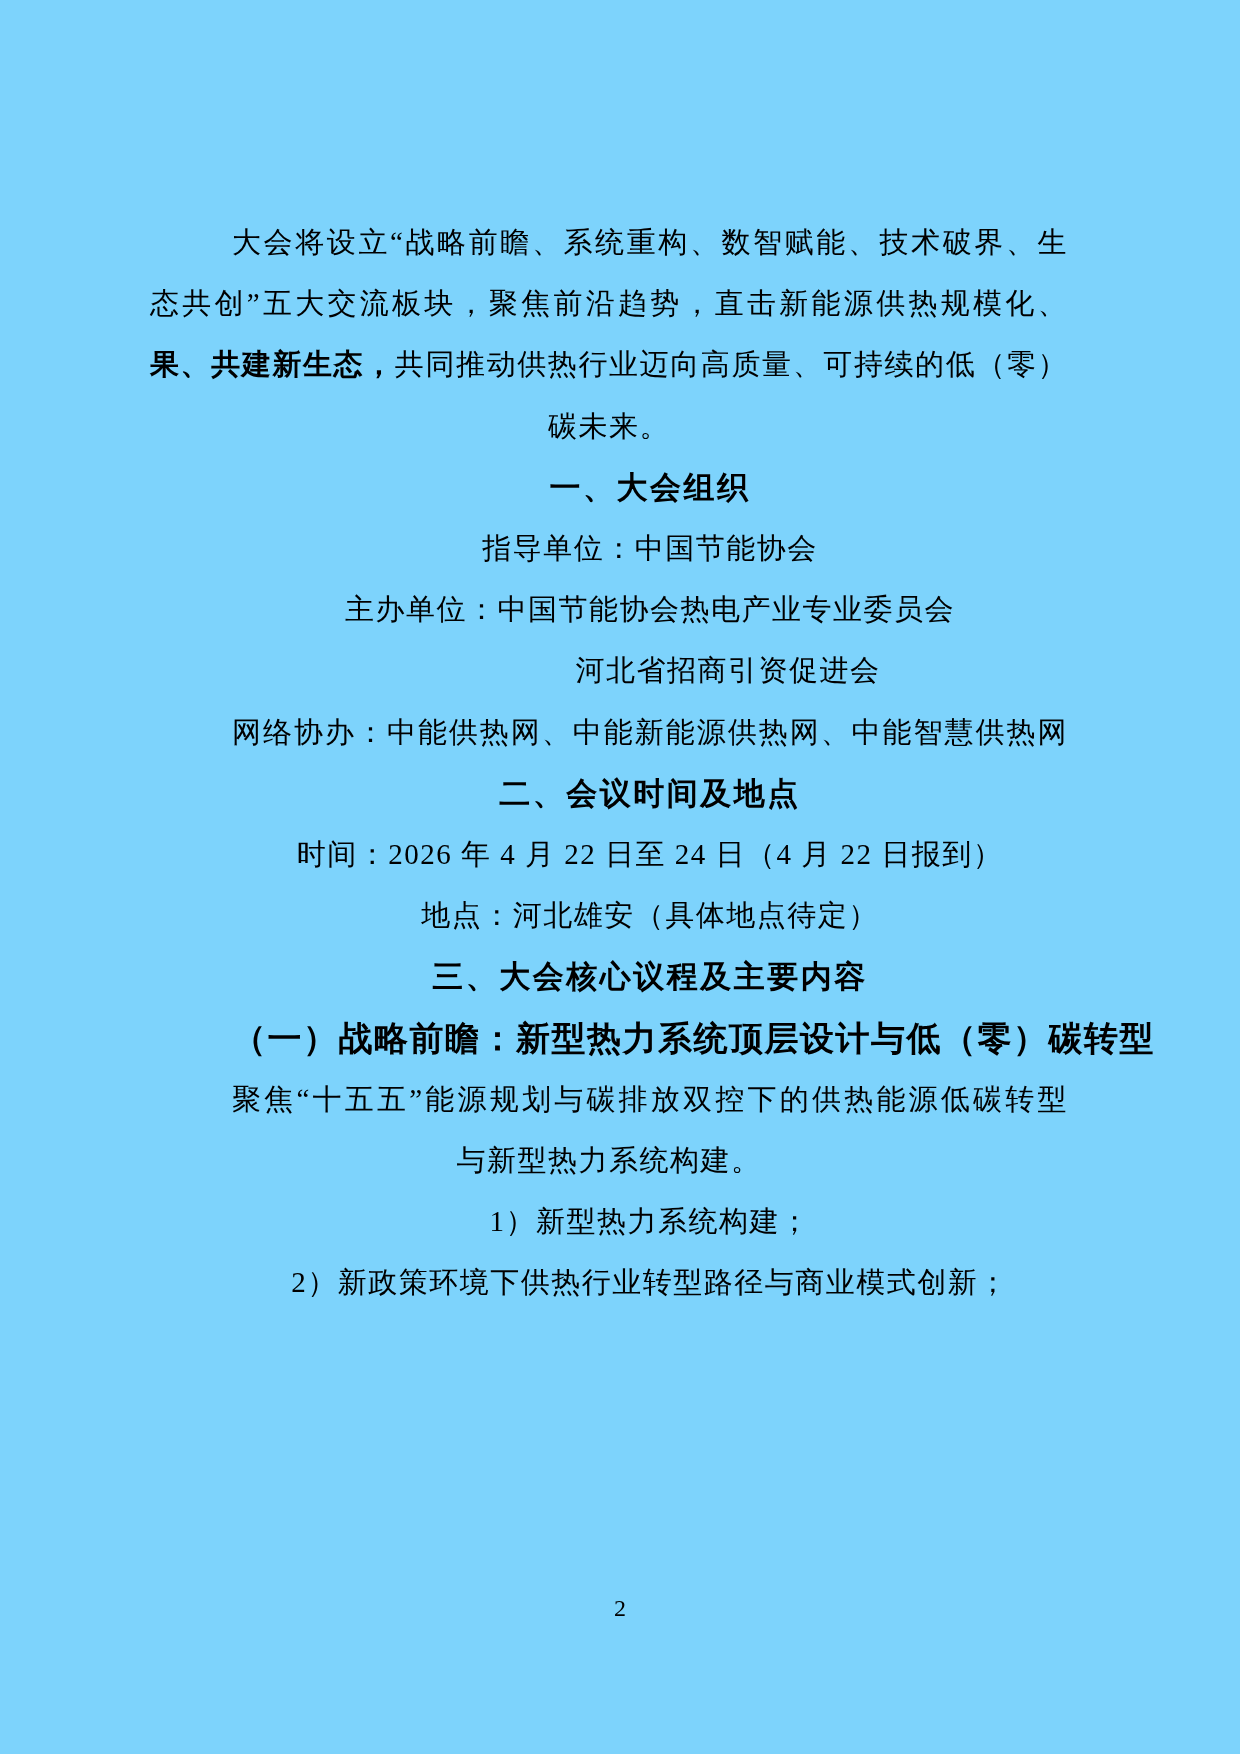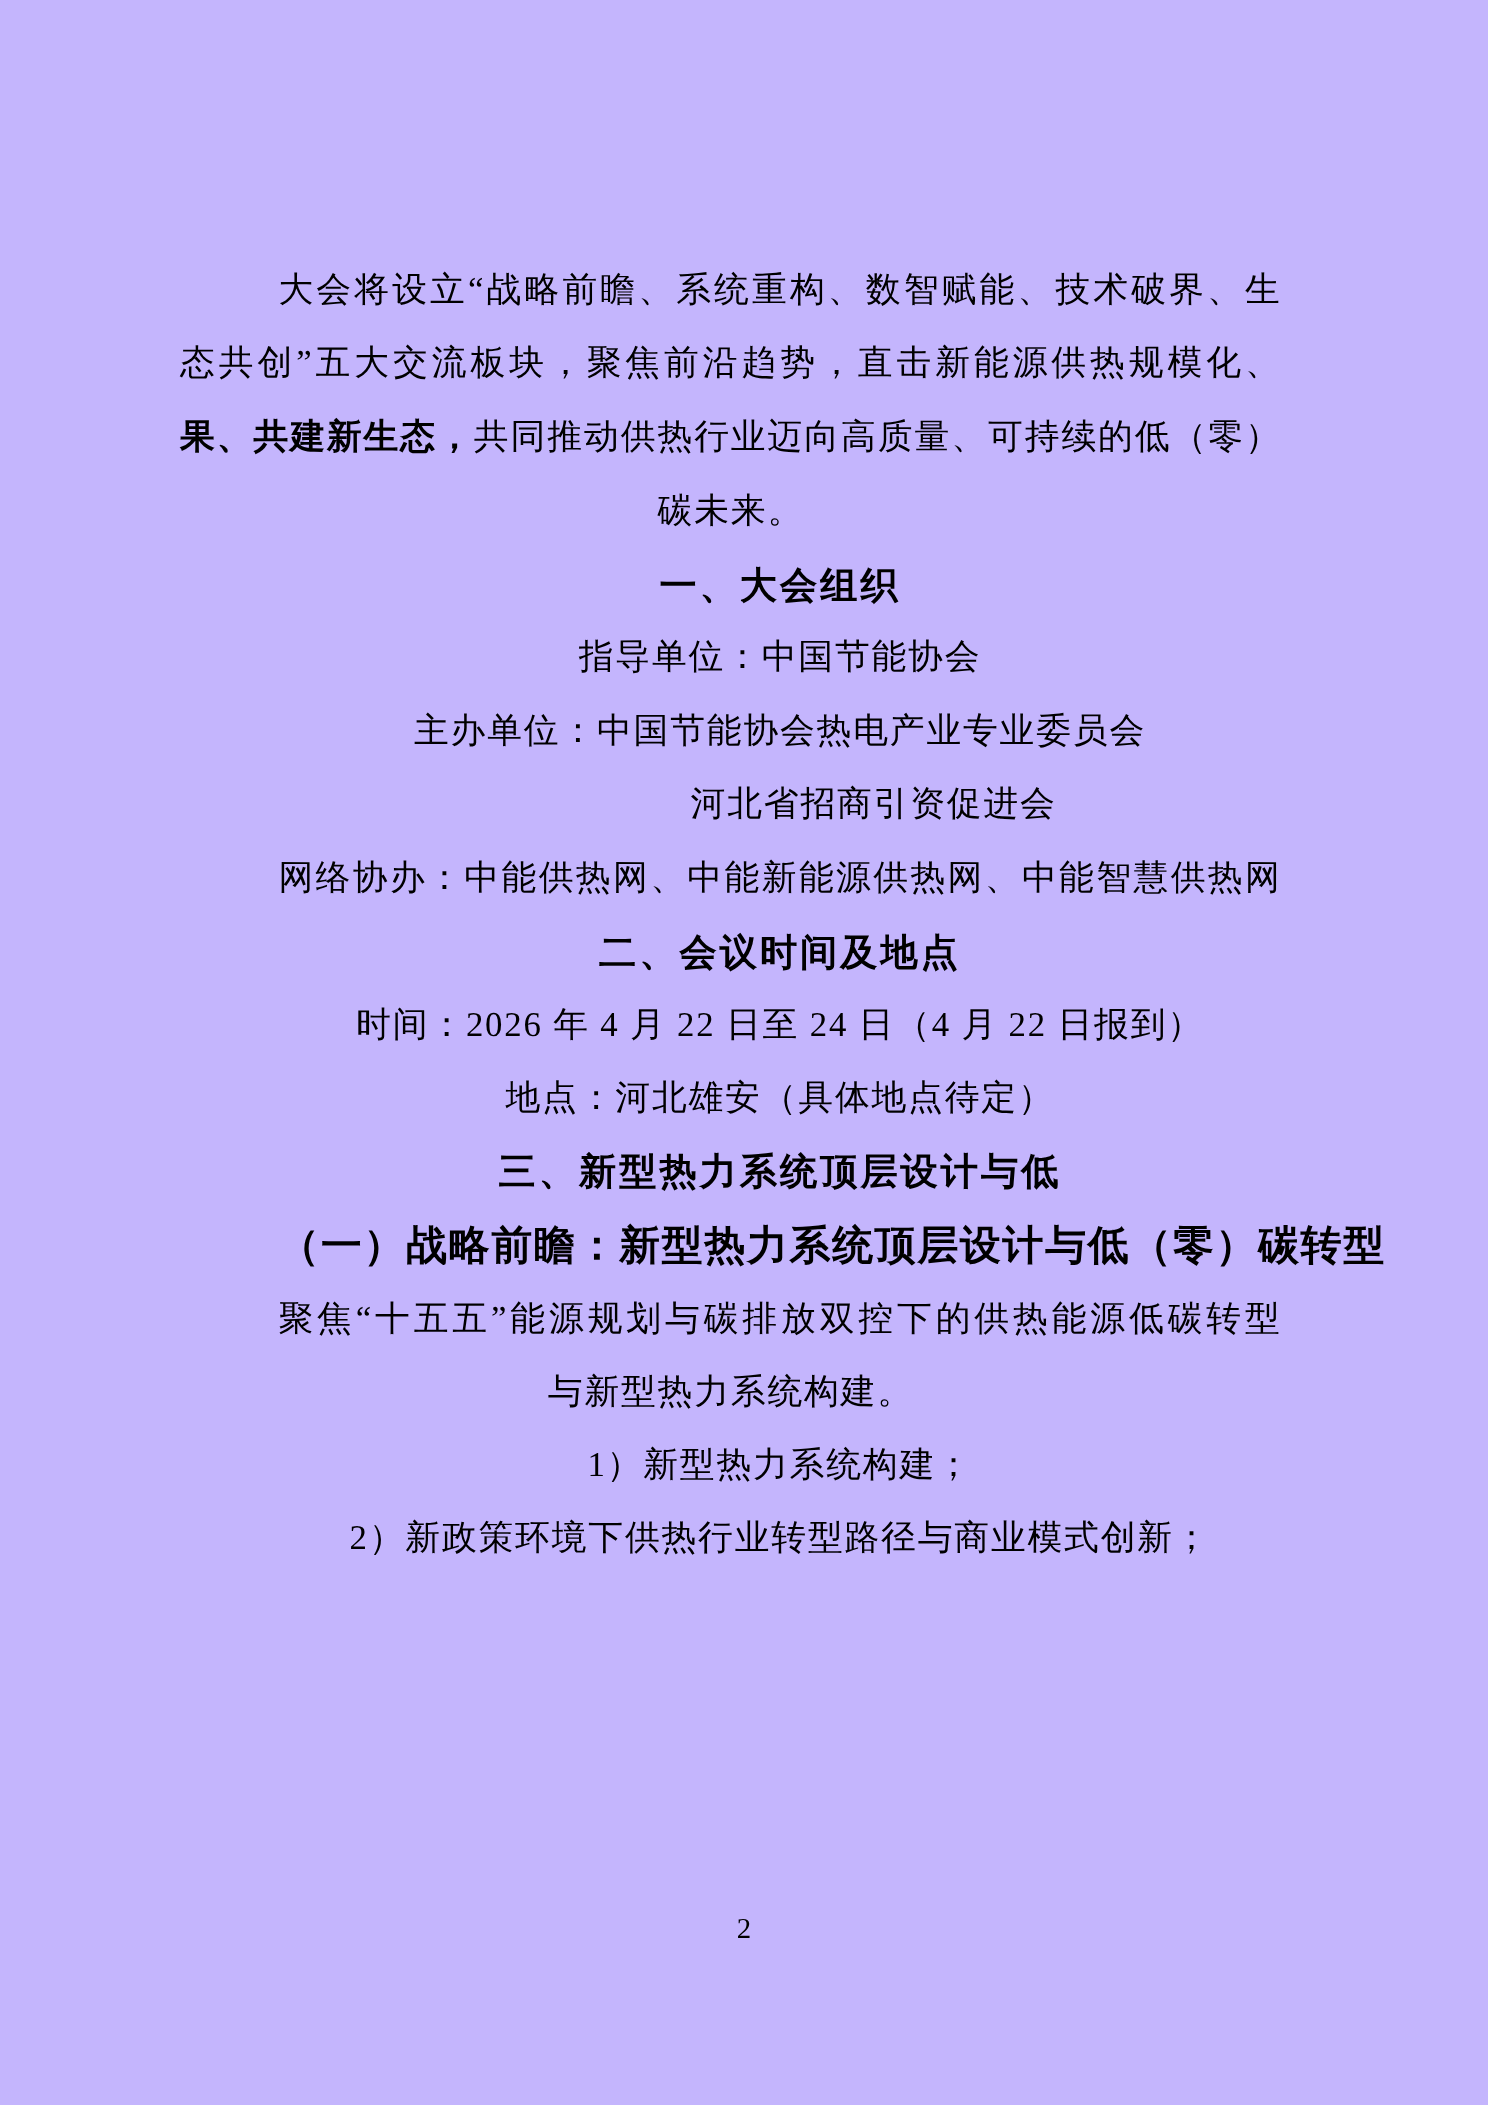--- a/index.html
+++ b/index.html
@@ -4,21 +4,21 @@
 <style>
   html, body {
     margin: 0;
     padding: 0;
     background: #ffffff;
   }
   .page {
     position: relative;
     width: 1240px;
     height: 1754px;
-    background: #c4b5fd;
+    background: #7dd3fc;
     overflow: hidden;
     font-family: "Liberation Serif", "DejaVu Serif", serif;
     color: #000000;
   }
   .content {
     position: absolute;
     left: 150px;
     top: 212px;
     width: 918px;
   }
@@ -74,21 +74,21 @@
     <div class="line h-sans ind1 nowrap">一、大会组织</div>
     <div class="line ind1 nowrap">指导单位：中国节能协会</div>
     <div class="line ind1 nowrap">主办单位：中国节能协会热电产业专业委员会</div>
     <div class="line ind5 nowrap">河北省招商引资促进会</div>
     <div class="line jfull ind1">网络协办：中能供热网、中能新能源供热网、中能智慧供热网</div>
 
     <div class="line h-sans ind1 nowrap">二、会议时间及地点</div>
     <div class="line ind1 nowrap">时间：2026 年 4 月 22 日至 24 日（4 月 22 日报到）</div>
     <div class="line ind1 nowrap">地点：河北雄安（具体地点待定）</div>
 
-    <div class="line h-sans ind1 nowrap">三、新型热力系统顶层设计与低</div>
+    <div class="line h-sans ind1 nowrap">三、大会核心议程及主要内容</div>
     <div class="line h-serif ind1 nowrap">（一）战略前瞻：新型热力系统顶层设计与低（零）碳转型</div>
     <div class="line jfull ind1">聚焦“十五五”能源规划与碳排放双控下的供热能源低碳转型</div>
     <div class="line nowrap">与新型热力系统构建。</div>
     <div class="line ind1 nowrap">1）新型热力系统构建；</div>
     <div class="line ind1 nowrap">2）新政策环境下供热行业转型路径与商业模式创新；</div>
 
   </div>
 
   <div class="footer">2</div>
 </div>

